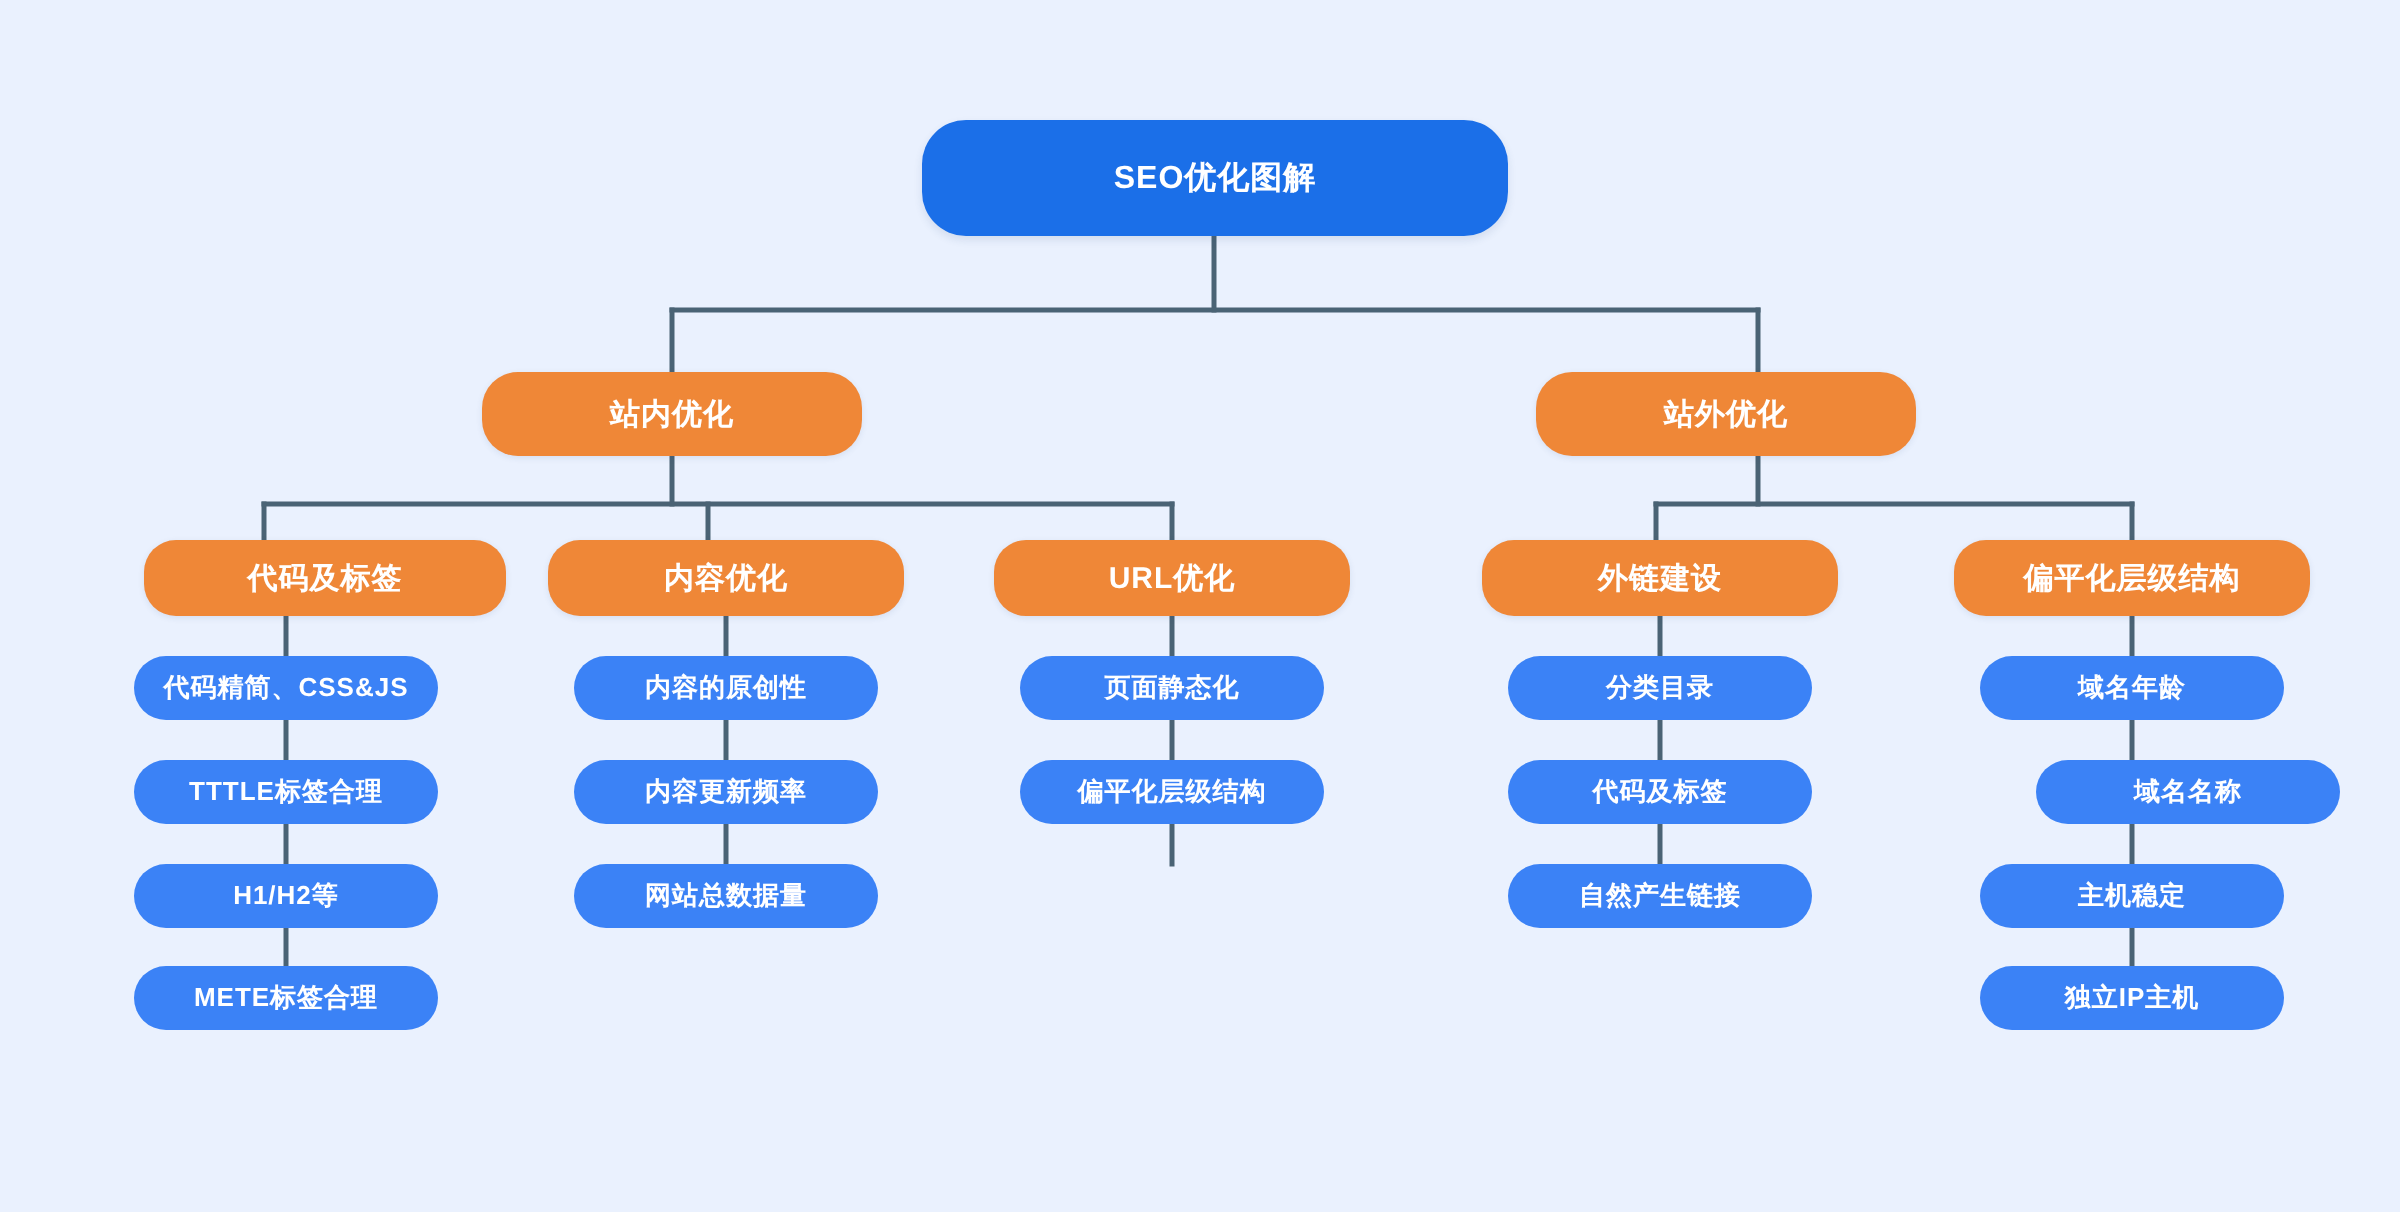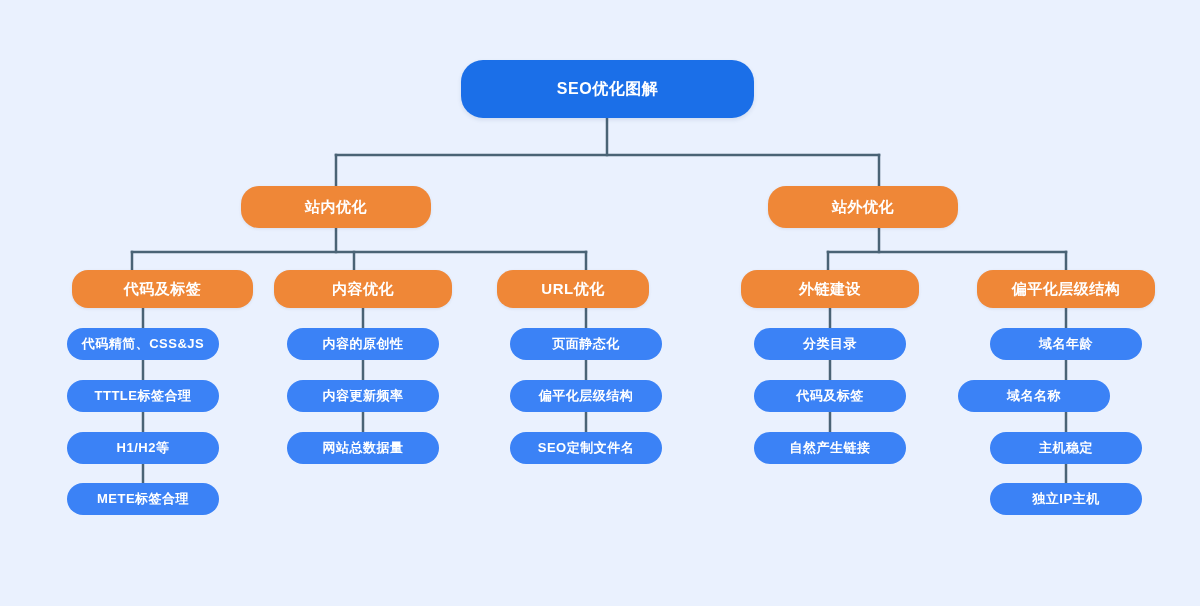--- a/index.html
+++ b/index.html
@@ -117,41 +117,40 @@
   <div class="node node-root" style="left:461px; top:60px; width:293px; height:58px;">SEO优化图解</div>
 
   <div class="node node-l2" style="left:241px; top:186px; width:190px; height:42px;">站内优化</div>
 
   <div class="node node-l2" style="left:768px; top:186px; width:190px; height:42px;">站外优化</div>
 
   <div class="node node-l3" style="left:72px; top:270px; width:181px; height:38px;">代码及标签</div>
 
   <div class="node node-l3" style="left:274px; top:270px; width:178px; height:38px;">内容优化</div>
 
-  <div class="node node-l3" style="left:497px; top:270px; width:152px; height:38px;">URL优化</div>
+  <div class="node node-l3" style="left:497px; top:270px; width:178px; height:38px;">URL优化</div>
 
   <div class="node node-l3" style="left:741px; top:270px; width:178px; height:38px;">外链建设</div>
 
   <div class="node node-l3" style="left:977px; top:270px; width:178px; height:38px;">偏平化层级结构</div>
 
   <div class="node node-leaf" style="left:67px; top:328px; width:152px; height:32px;">代码精简、CSS&amp;JS</div>
   <div class="node node-leaf" style="left:67px; top:380px; width:152px; height:32px;">TTTLE标签合理</div>
   <div class="node node-leaf" style="left:67px; top:432px; width:152px; height:32px;">H1/H2等</div>
   <div class="node node-leaf" style="left:67px; top:483px; width:152px; height:32px;">METE标签合理</div>
 
   <div class="node node-leaf" style="left:287px; top:328px; width:152px; height:32px;">内容的原创性</div>
   <div class="node node-leaf" style="left:287px; top:380px; width:152px; height:32px;">内容更新频率</div>
   <div class="node node-leaf" style="left:287px; top:432px; width:152px; height:32px;">网站总数据量</div>
 
   <div class="node node-leaf" style="left:510px; top:328px; width:152px; height:32px;">页面静态化</div>
   <div class="node node-leaf" style="left:510px; top:380px; width:152px; height:32px;">偏平化层级结构</div>
-  <div class="node node-leaf" style="left:510px; top:432px; width:152px; height:32px;">SEO定制文件名</div>
 
   <div class="node node-leaf" style="left:754px; top:328px; width:152px; height:32px;">分类目录</div>
   <div class="node node-leaf" style="left:754px; top:380px; width:152px; height:32px;">代码及标签</div>
   <div class="node node-leaf" style="left:754px; top:432px; width:152px; height:32px;">自然产生链接</div>
 
   <div class="node node-leaf" style="left:990px; top:328px; width:152px; height:32px;">域名年龄</div>
-  <div class="node node-leaf" style="left:958px; top:380px; width:152px; height:32px;text-align:right;">域名名称</div>
+  <div class="node node-leaf" style="left:1018px; top:380px; width:152px; height:32px;text-align:right;">域名名称</div>
   <div class="node node-leaf" style="left:990px; top:432px; width:152px; height:32px;">主机稳定</div>
   <div class="node node-leaf" style="left:990px; top:483px; width:152px; height:32px;">独立IP主机</div>
 
 </div>
 
 </body></html>

